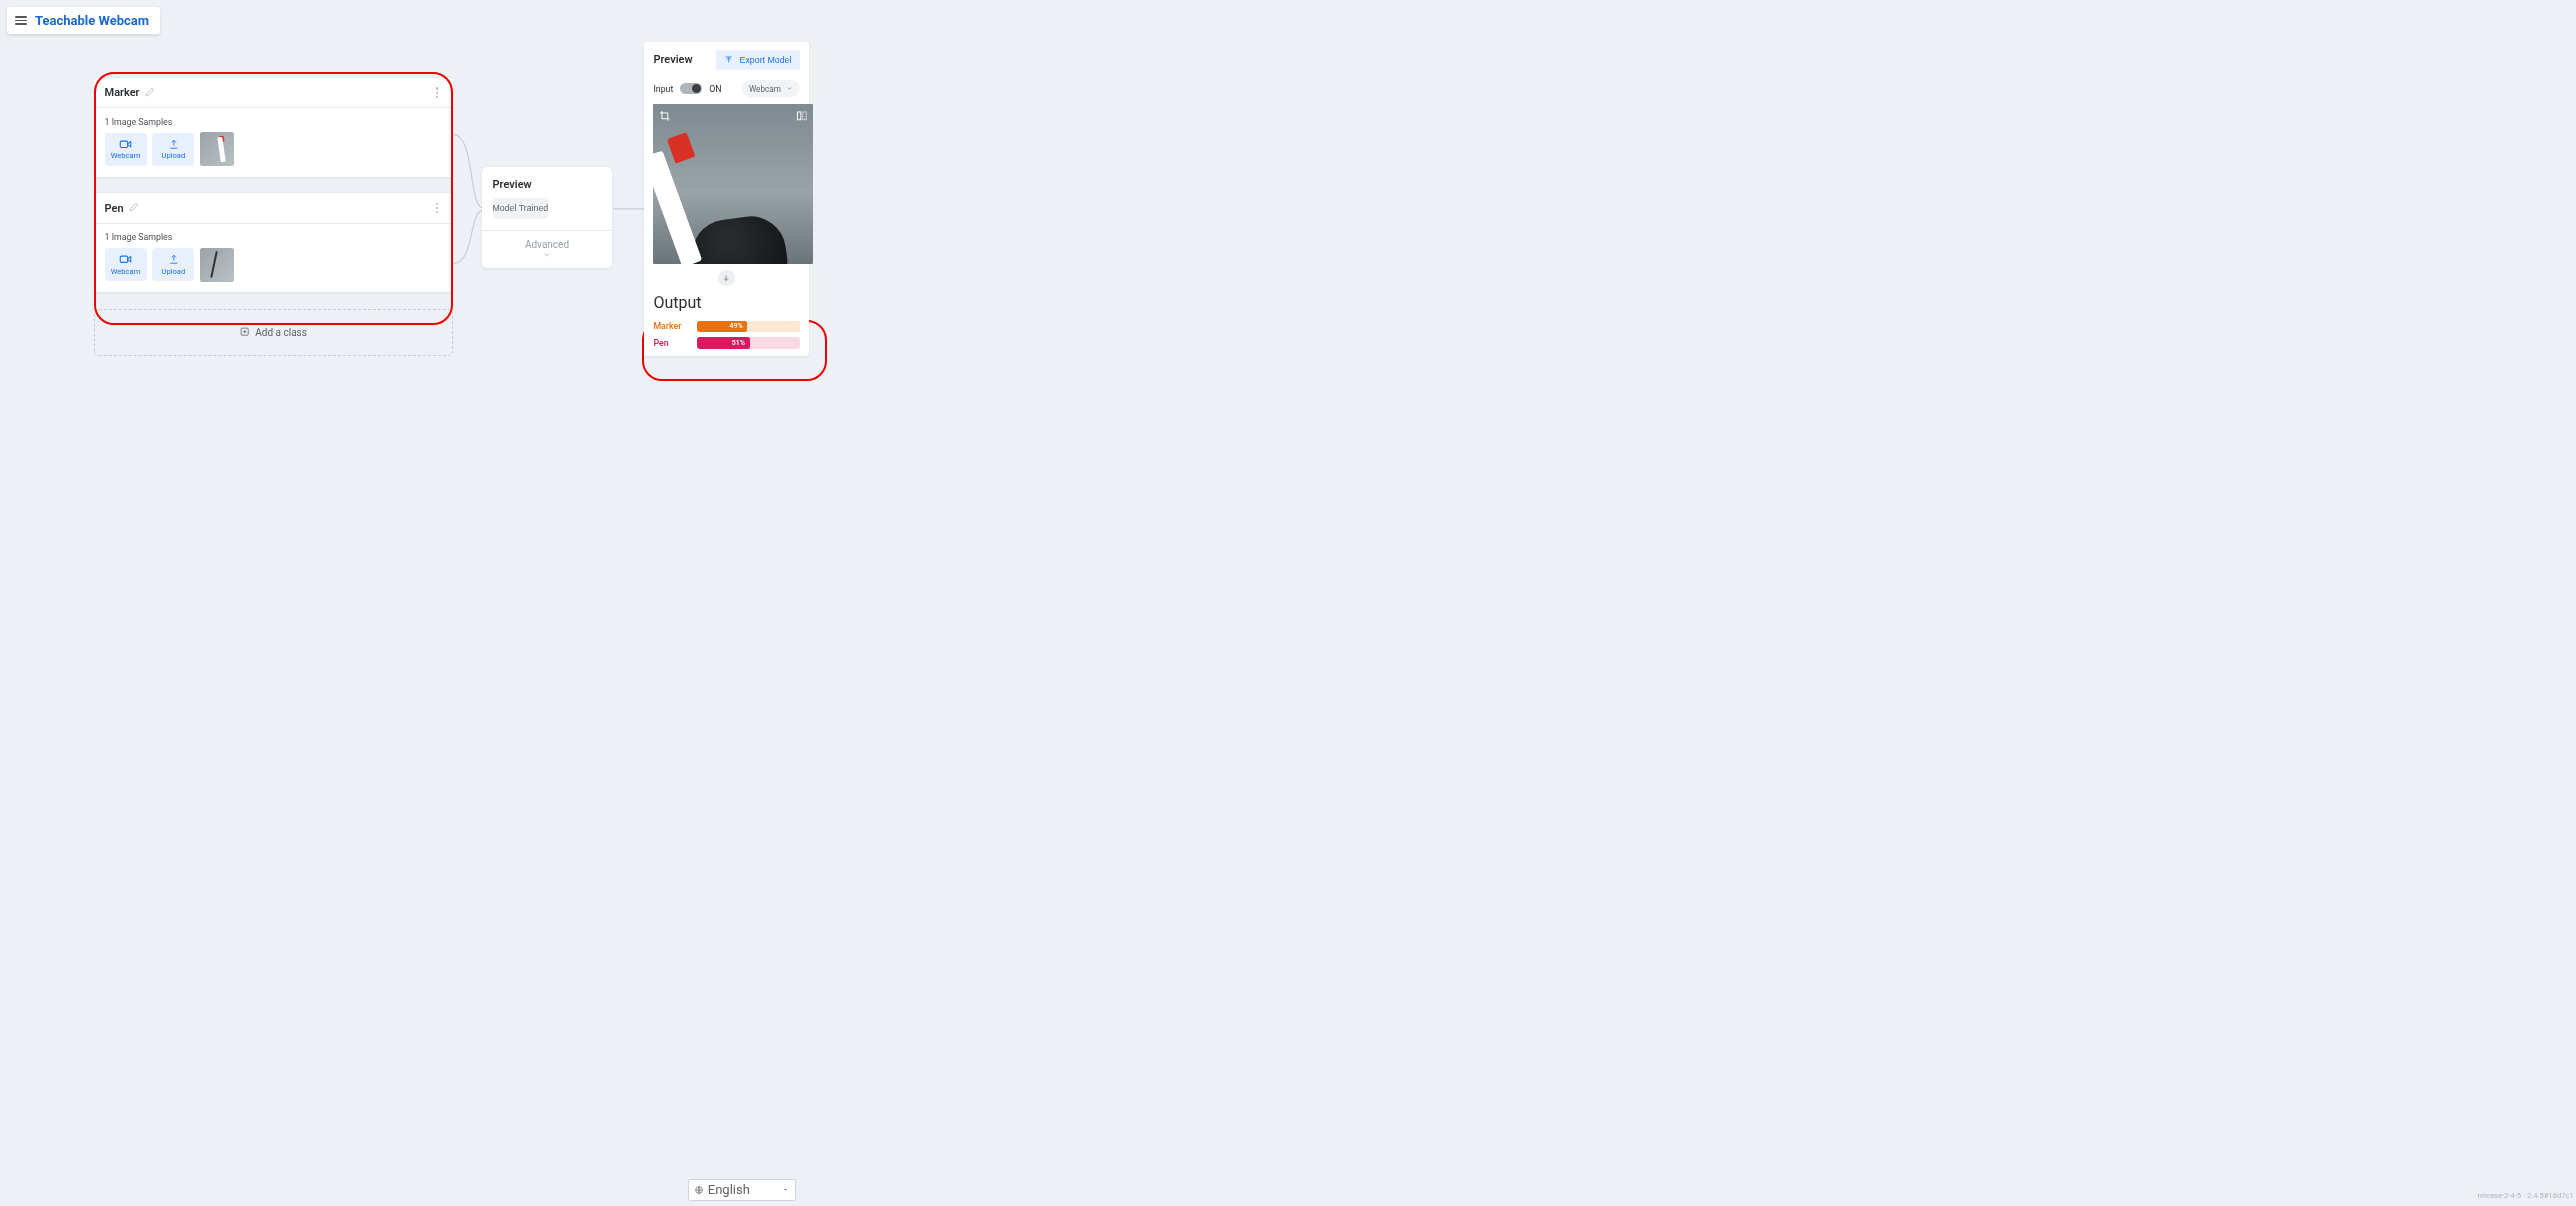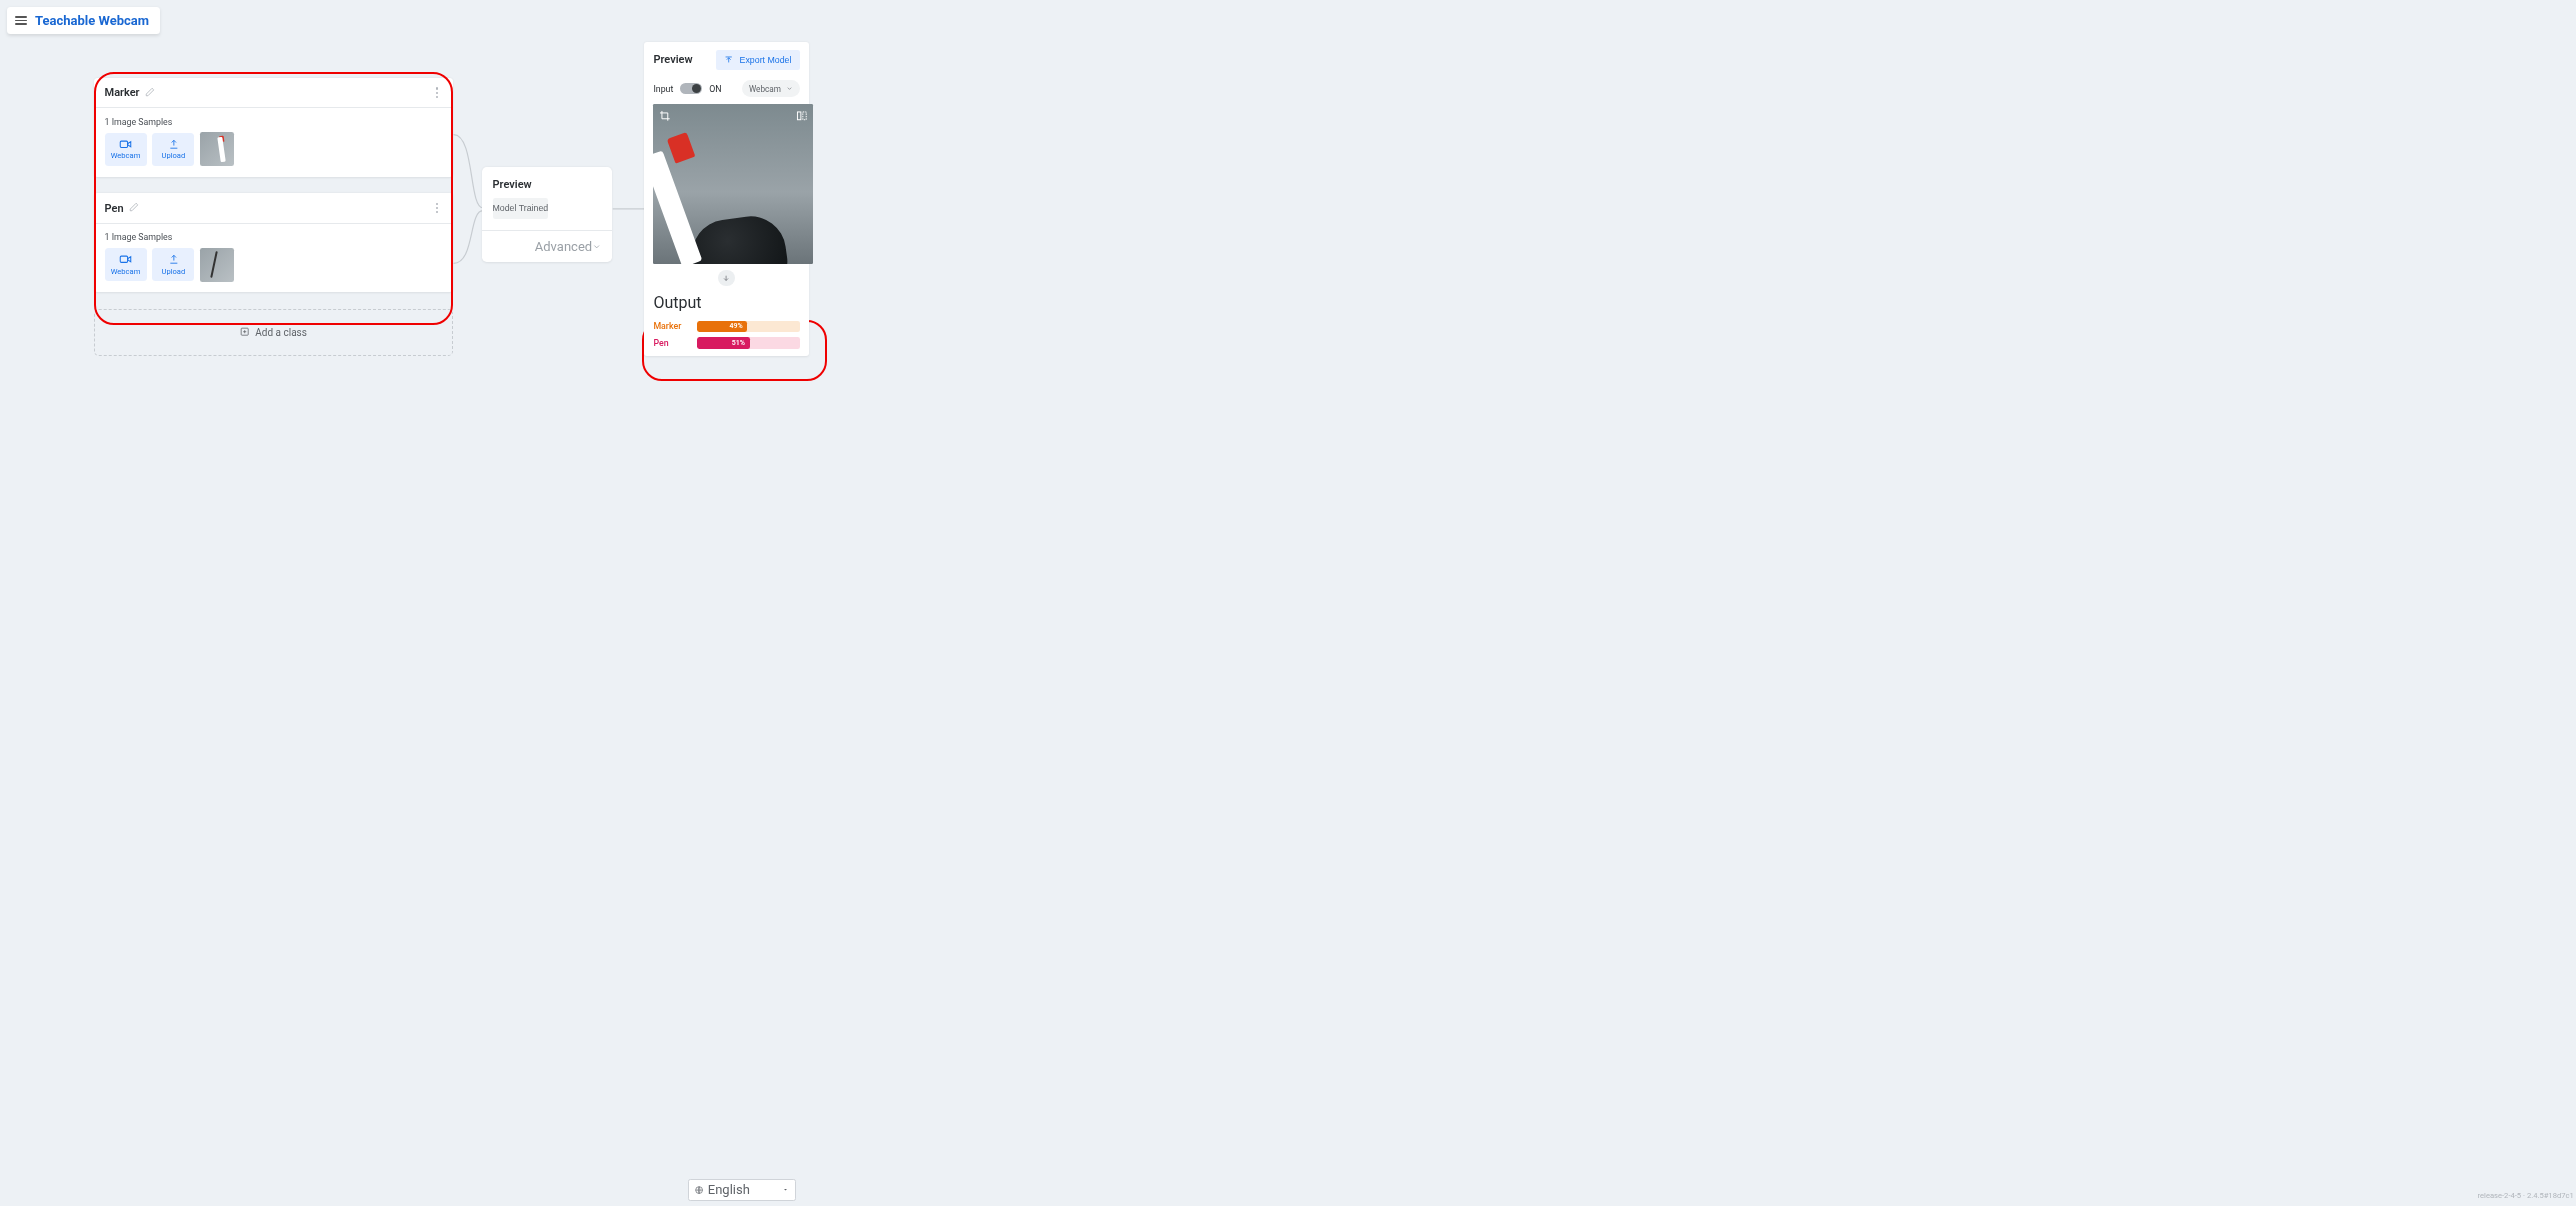--- a/index.html
+++ b/index.html
@@ -138,22 +138,22 @@
     .model-trained {
       margin: 0 10.5px 10.5px 10.5px;
       background:#f1f3f4; color:#5f6368;
       text-align:center; padding:5.9px 0; border-radius:2.3px;
       font-size:8.8px;
       border:none;
     }
     .advanced-row {
       border-top:0.6px solid #e6e9ec;
       padding: 8.2px 10.5px;
-      display:flex; align-items:center; justify-content:flex-end;
-      color:#9aa0a6; font-size:13px; cursor:pointer;
+      display:flex; align-items:center; justify-content:space-between;
+      color:#9aa0a6; font-size:10px; cursor:pointer;flex-direction:column;
     }
 
     
     .preview-card {
       position:absolute;
       left:644px; top:42px;
       width:165px;
       background:#fff; border-radius:3px;
       box-shadow: 0 0.6px 2.3px rgba(0,0,0,0.08);
       padding-bottom: 5px;

